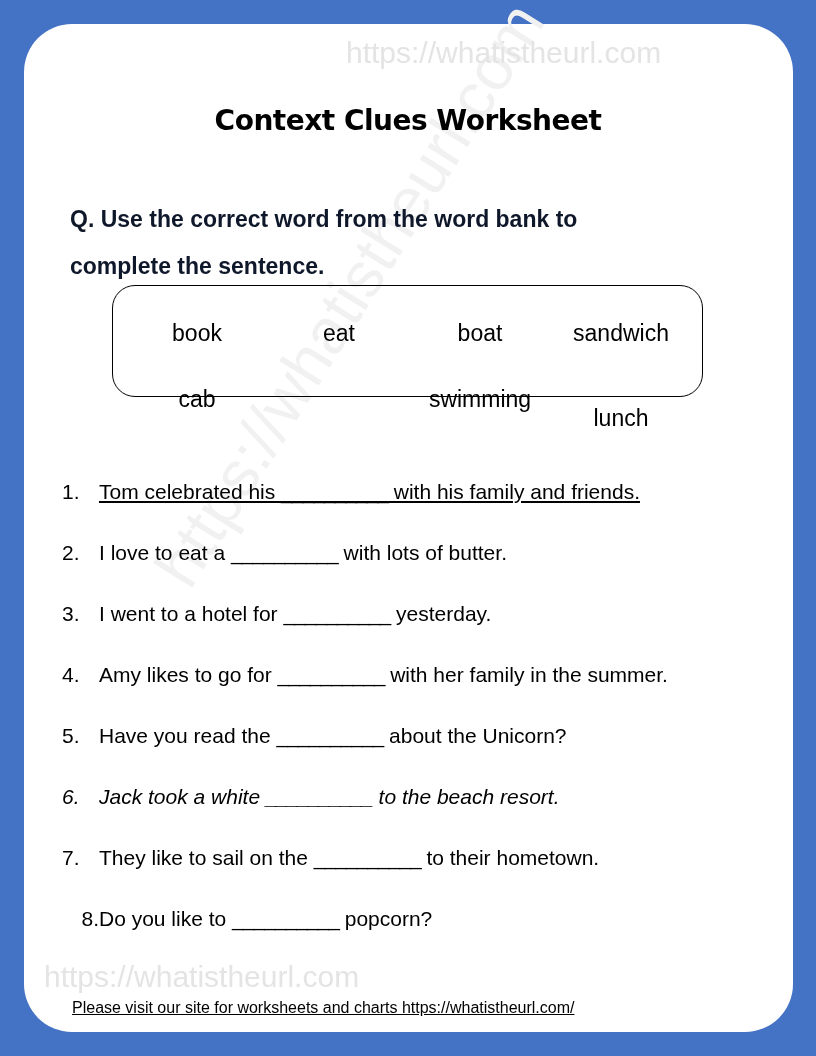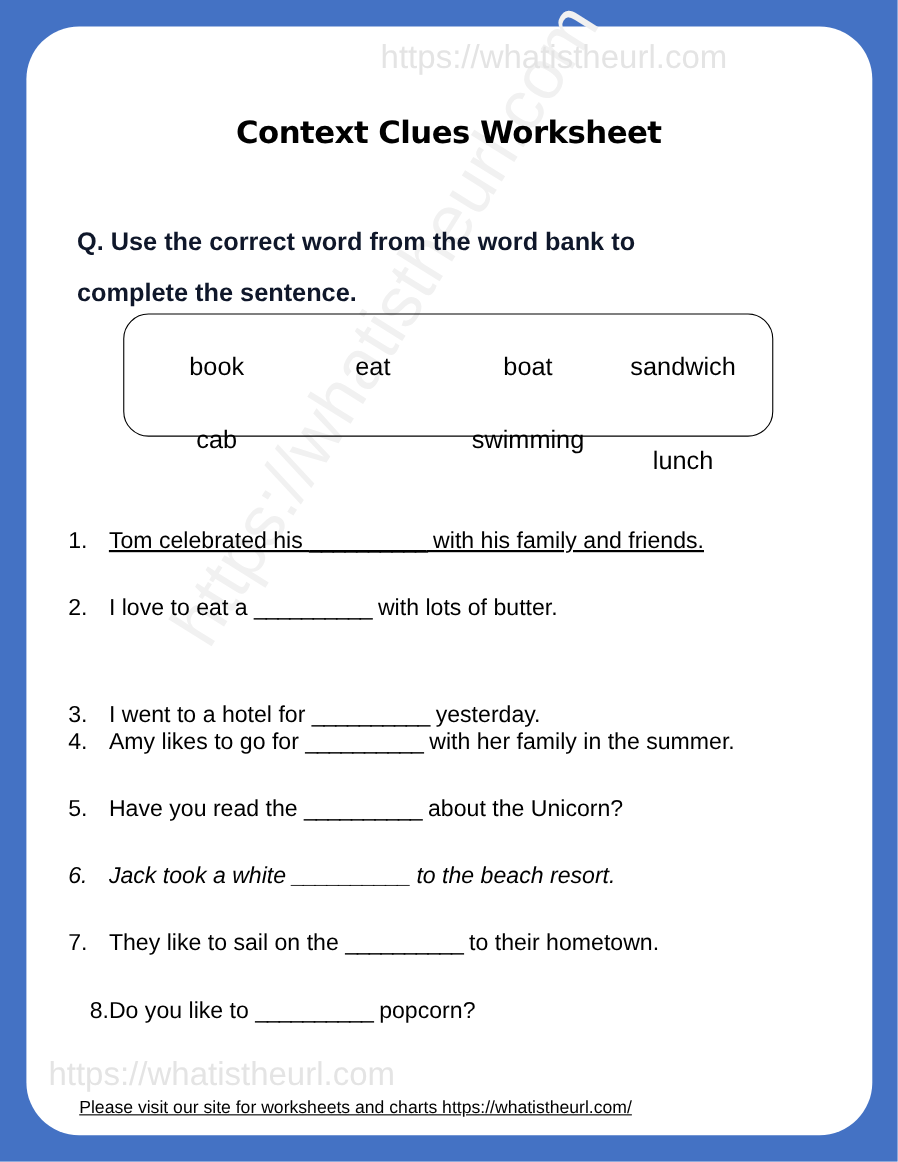--- a/index.html
+++ b/index.html
@@ -95,21 +95,21 @@
   <span class="word" style="left:508px; top:100px;margin-top:19px;">lunch</span>
 </div>
 
 <div class="sentences">
   <div class="sentence" style="top:2px;text-decoration:underline;">
     <span class="num">1.</span><span>Tom celebrated his </span><span class="blank">__________</span><span> with his family and friends.</span>
   </div>
   <div class="sentence" style="top:63px;">
     <span class="num">2.</span><span>I love to eat a </span><span class="blank">__________</span><span> with lots of butter.</span>
   </div>
-  <div class="sentence" style="top:124px;margin-top:36px;">
+  <div class="sentence" style="top:124px;">
     <span class="num">3.</span><span>I went to a hotel for </span><span class="blank">__________</span><span> yesterday.</span>
   </div>
   <div class="sentence" style="top:185px;">
     <span class="num">4.</span><span>Amy likes to go for </span><span class="blank">__________</span><span> with her family in the summer.</span>
   </div>
   <div class="sentence" style="top:246px;">
     <span class="num">5.</span><span>Have you read the </span><span class="blank">__________</span><span> about the Unicorn?</span>
   </div>
   <div class="sentence" style="top:307px;font-style:italic;">
     <span class="num">6.</span><span>Jack took a white </span><span class="blank">__________</span><span> to the beach resort.</span>

